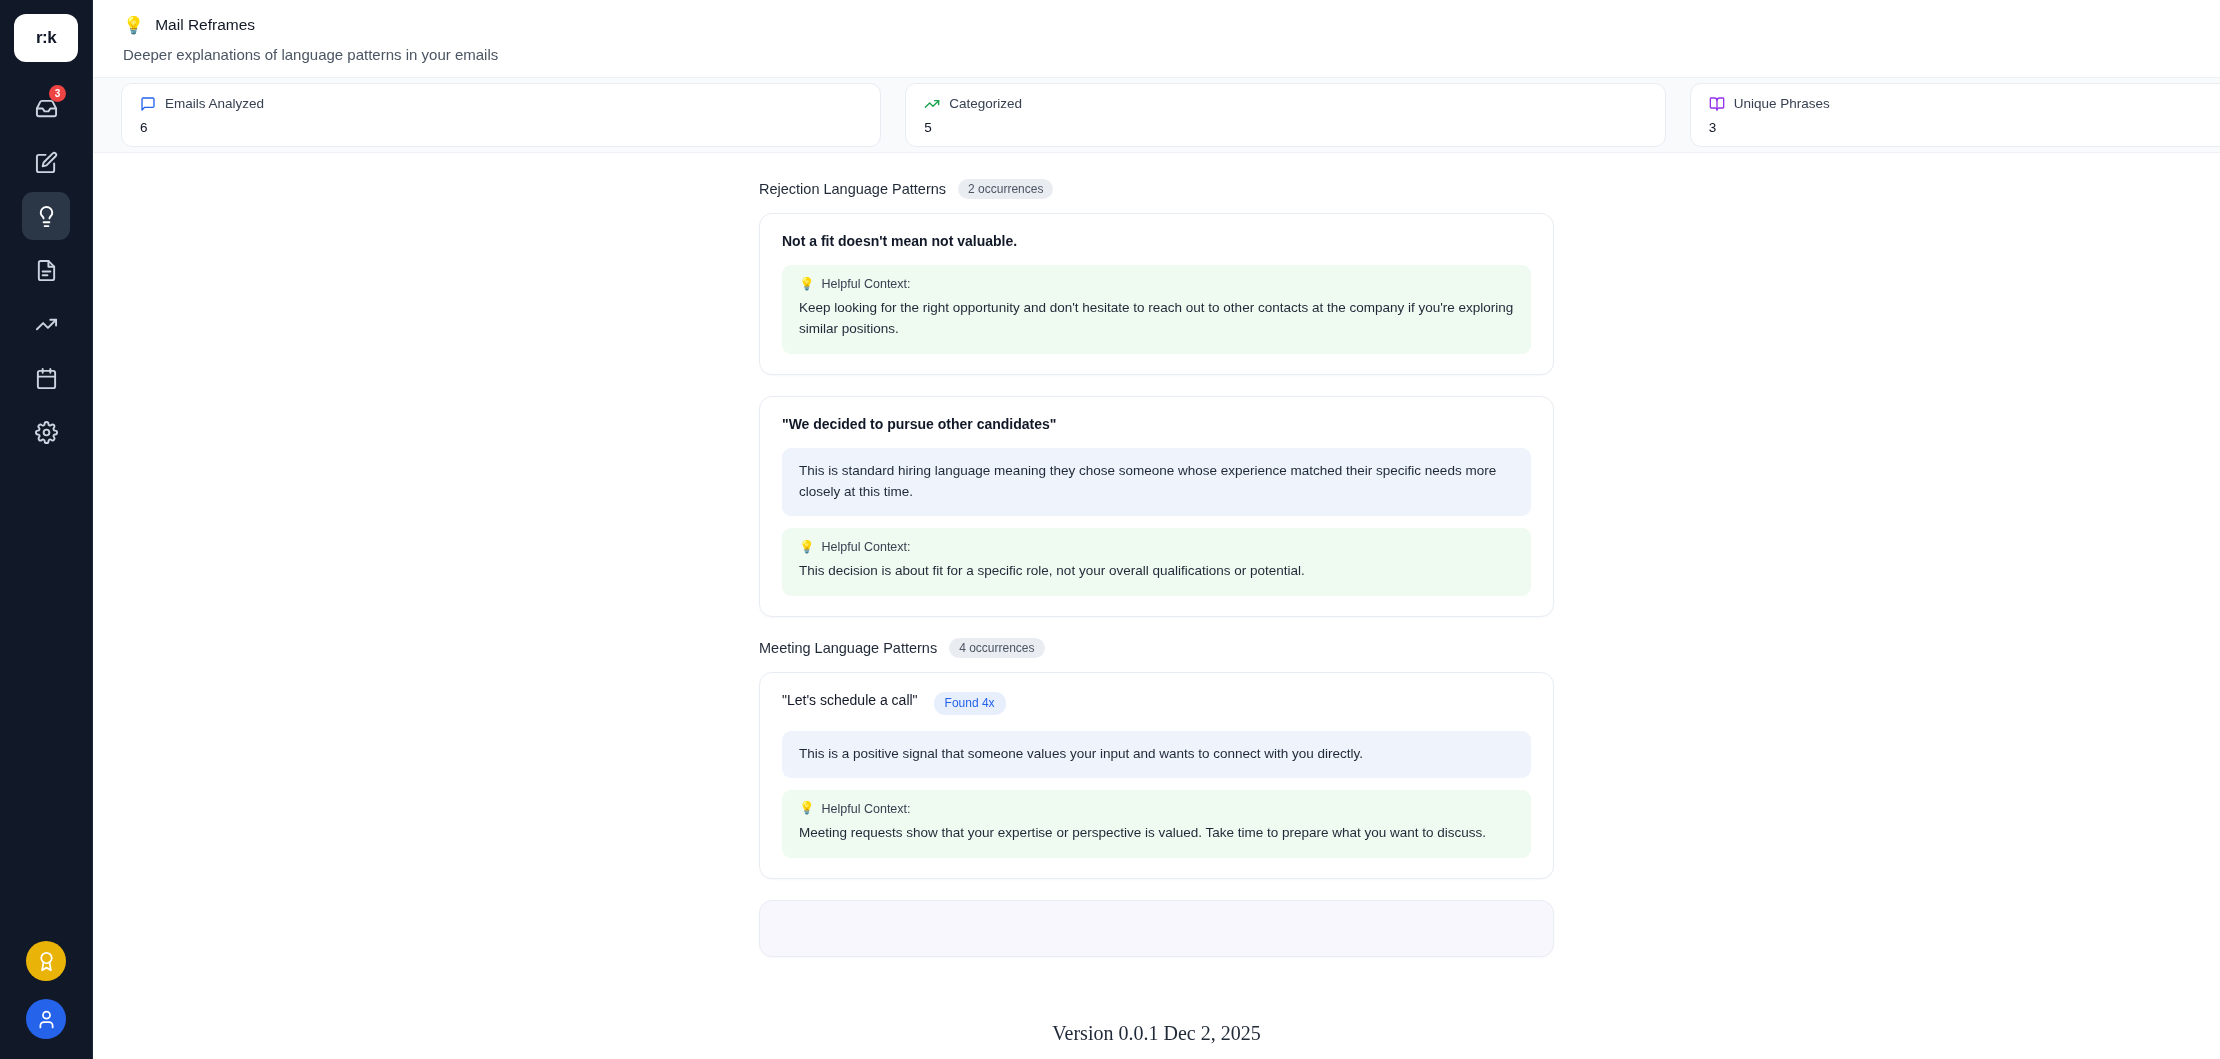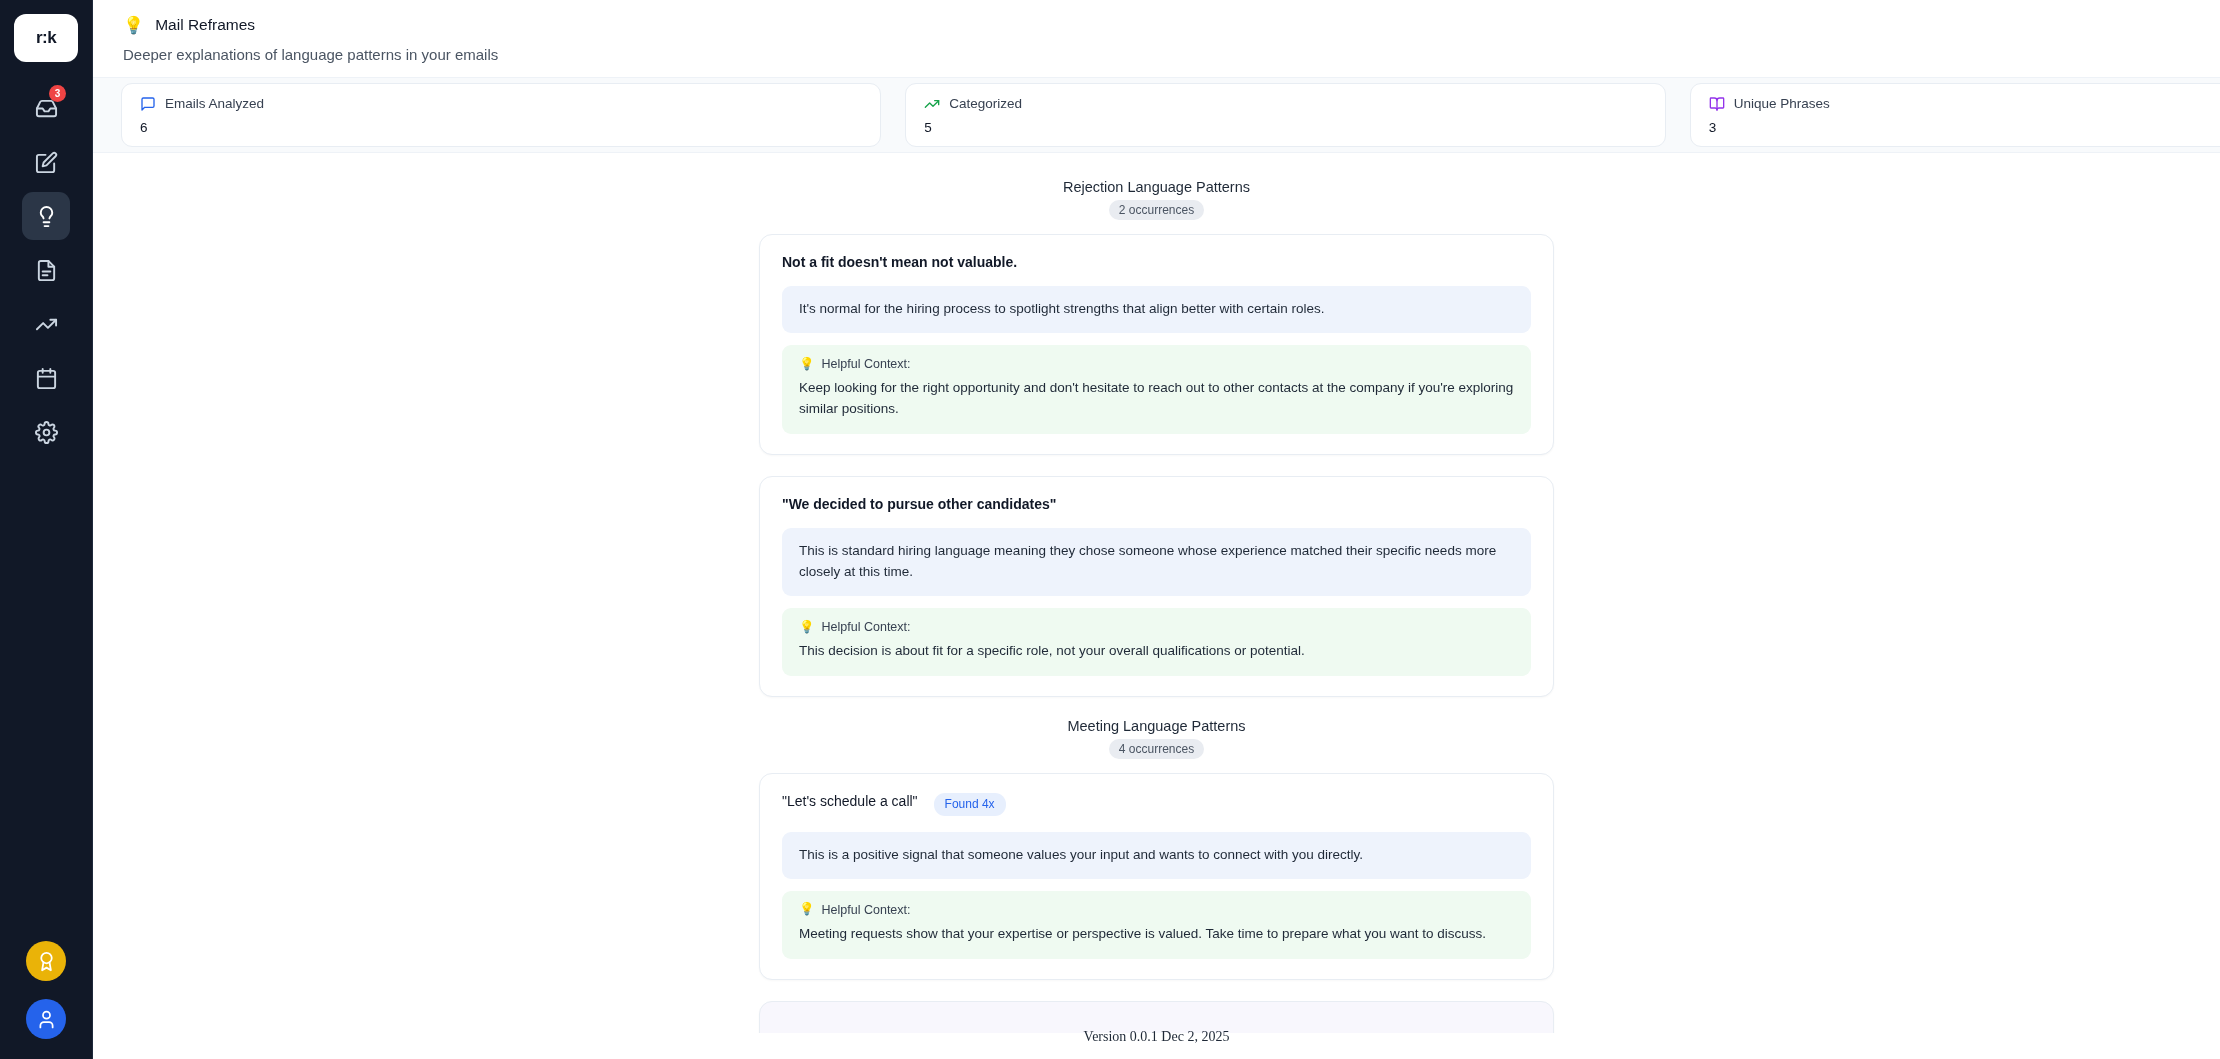--- a/index.html
+++ b/index.html
@@ -122,23 +122,22 @@
 
   .content {
     padding: 26px 0 0 0;
     height: calc(1059px - 75px - 104px);
     overflow: hidden;
   }
   .center-col { width: 795px; margin: 0 auto; }
 
   .section { margin-bottom: 4px; }
   .section-head {
-    display: flex; align-items: center; gap: 5px;
+    display: flex; align-items: center; gap: 12px;
     margin-bottom: 14px;
-    flex-direction: column;
   }
   .section-title { font-size: 14.5px; color: #1f2937; }
   .pill {
     font-size: 12px;
     color: #4b5563;
     background: #e9ecf1;
     border-radius: 11px;
     padding: 3px 10px;
     line-height: 1.2;
   }
@@ -186,21 +185,21 @@
   .context-bulb { font-size: 12.5px; line-height: 1; color: #f0b429; }
   .context-label { font-size: 12.5px; color: #374151; }
   .context-text { font-size: 13.5px; color: #1f2937; line-height: 1.55; }
 
   .version-overlay {
     position: absolute;
     left: 0; right: 0;
     bottom: 14px;
     text-align: center;
     font-family: "Liberation Serif", serif;
-    font-size: 14px;
+    font-size: 20px;
     color: #1f2937;
     pointer-events: none;
   }
 </style>
 </head>
 <body>
 
 <div class="app">
 
   <nav class="sidebar">
@@ -357,23 +356,20 @@
         <div class="section">
           <div class="section-head">
             <span class="section-title">Rejection Language Patterns</span>
             <span class="pill">2 occurrences</span>
           </div>
 
           <div class="pattern-card">
             <div class="card-head">
               <div class="card-title">Not a fit doesn't mean not valuable.</div>
             </div>
-            <div class="explain-box">
-              <div class="explain-text">It's normal for the hiring process to spotlight strengths that align better with certain roles.</div>
-            </div>
             <div class="context-box">
               <div class="context-label-row">
                 <span class="context-bulb">💡</span>
                 <span class="context-label">Helpful Context:</span>
               </div>
               <div class="context-text">Keep looking for the right opportunity and don't hesitate to reach out to other contacts at the company if you're exploring similar positions.</div>
             </div>
           </div>
 
           <div class="pattern-card">

